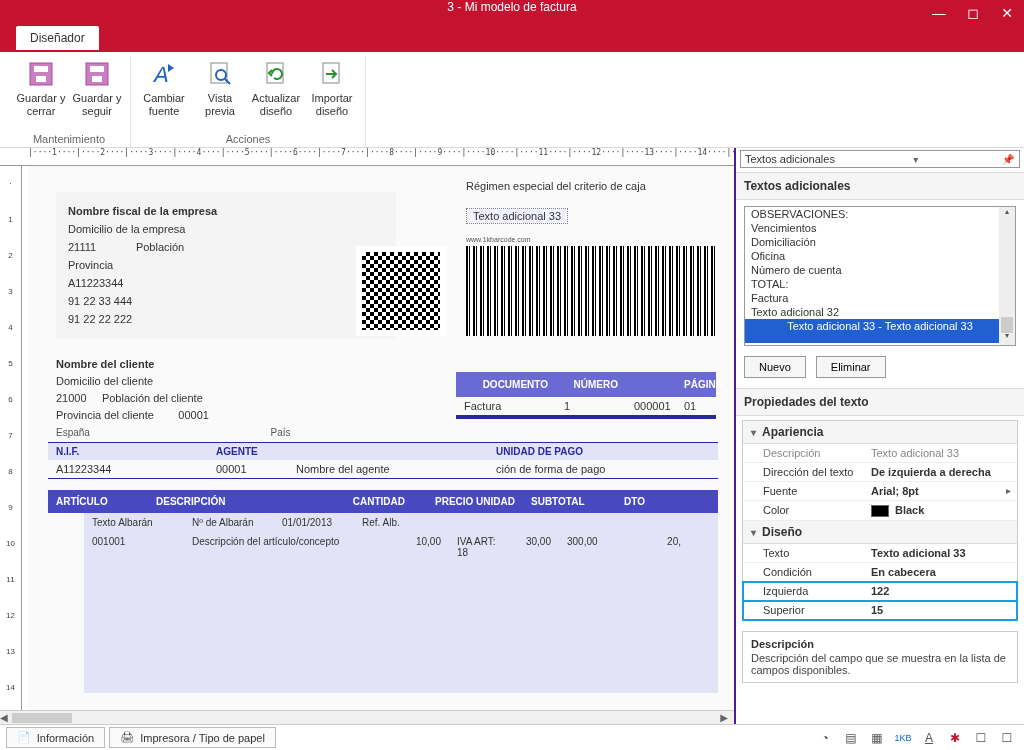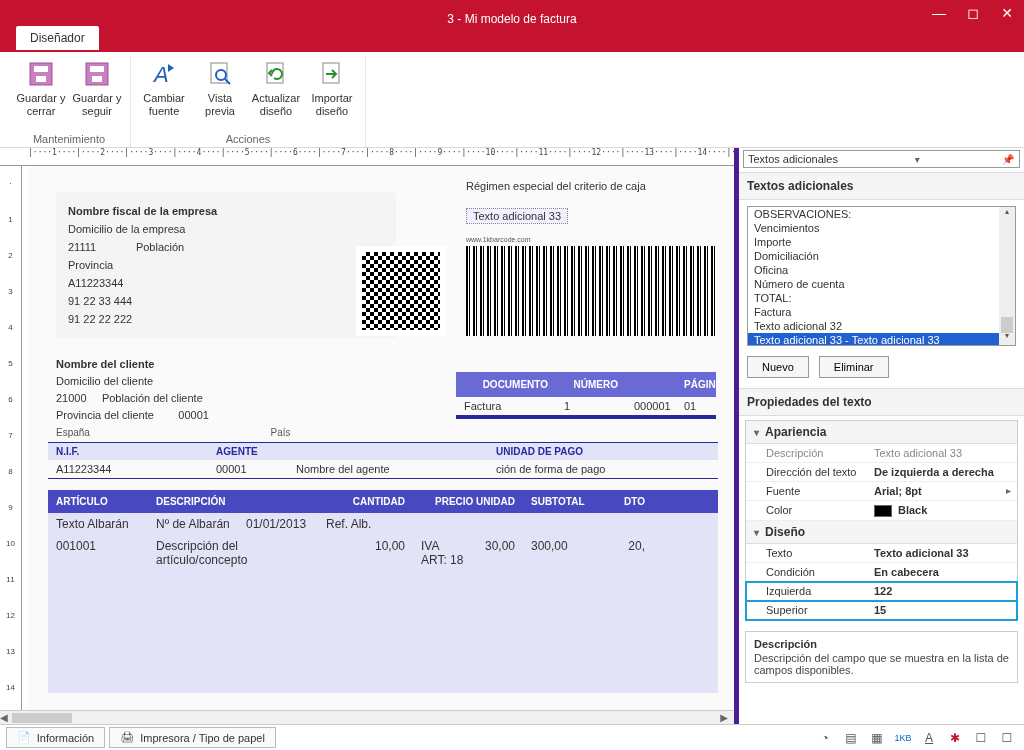--- a/index.html
+++ b/index.html
@@ -1,19 +1,19 @@
 <!DOCTYPE html>
 <html><head>
 <meta charset="utf-8">
 <style>
 * { box-sizing: border-box; margin: 0; padding: 0; font-family: "Segoe UI", Tahoma, sans-serif; }
 body { width: 1024px; height: 750px; overflow: hidden; background: #fff; font-size: 12px; color: #333; }
 
 
-.titlebar { height: 26px; background: #c4122f; color: #fff; display: flex; align-items: flex-end; justify-content: center; position: relative; }
+.titlebar { height: 26px; background: #c4122f; color: #fff; display: flex; align-items: flex-start; justify-content: center; position: relative; }
 .titlebar .title { font-size: 12px; }
 .titlebar .winbtns { position: absolute; right: 0; top: 0; display: flex; }
 .titlebar .winbtns span { width: 34px; height: 26px; display: flex; align-items: center; justify-content: center; font-size: 14px; cursor: pointer; }
 
 
 .ribbon-tabs { height: 26px; background: #c4122f; padding-left: 16px; }
 .ribbon-tab { display: inline-block; background: #fff; color: #333; padding: 5px 14px; font-size: 12px; border-radius: 2px 2px 0 0; }
 
 
 .ribbon { height: 96px; background: #fff; border-bottom: 1px solid #d9d9d9; display: flex; padding: 4px 8px 0; }
@@ -55,37 +55,37 @@
 .nif-bar { left: 12px; top: 276px; width: 670px; border-top:1px solid #2828a0; border-bottom:1px solid #2828a0; }
 .nif-bar .hdr { display:flex; background:#e3e3f8; font-size:10px; font-weight:600; color:#2828a0; }
 .nif-bar .hdr span { padding:3px 8px; }
 .nif-bar .row { display:flex; font-size:11px; }
 .nif-bar .row span { padding:3px 8px; }
 .nif-bar span:nth-child(1){width:160px;} .nif-bar span:nth-child(2){width:80px;} .nif-bar span:nth-child(3){width:200px;} .nif-bar span:nth-child(4){width:230px; text-align:left;}
 
 .art-table { left: 12px; top: 324px; width: 670px; }
 .art-table .hdr { background:#4848c0; color:#fff; display:flex; font-size:10px; font-weight:600; }
 .art-table .hdr span { padding:6px 8px; }
-.art-body { background:#e3e3f8; height:180px; font-size:12px; color:#333; }
+.art-body { background:#e3e3f8; height:180px; font-size:10px; color:#333;margin-left:36px; }
 .art-body .r1, .art-body .r2 { display:flex; }
 .art-body span { padding:4px 8px; }
 .col-art{width:100px;} .col-desc{width:190px;} .col-cant{width:75px;text-align:right;} .col-pu{width:110px;text-align:right;} .col-sub{width:90px;text-align:left;} .col-dt{width:40px;text-align:right;}
 
 .hscroll { position:absolute; left:0; right:0; bottom:0; height:14px; background:#f0f0f0; border-top:1px solid #ccc; display:flex; align-items:center; }
 .hscroll .thumb { width:60px; height:10px; background:#ccc; margin-left:4px; }
 .hscroll .arrow { margin-left:auto; padding:0 6px; color:#666; }
 
 
-.sidebar { width: 290px; background:#fff; border-left:5px solid #4c1d95; display:flex; flex-direction:column; }
+.sidebar { width: 290px; background:#fff; border-left:2px solid #4c1d95; display:flex; flex-direction:column; }
 .side-dd { border:1px solid #999; margin:2px 4px 2px 4px; padding:2px 4px; display:flex; align-items:center; font-size:11px; }
 .side-dd .pin { margin-left:auto; color:#666; font-size:10px; }
 .side-section-title { background:#f5f5f5; padding:6px 8px; font-weight:600; border-top:1px solid #ddd; border-bottom:1px solid #ddd; margin-top:2px; }
 .side-list { border:1px solid #999; margin:6px 8px; height:140px; overflow:hidden; position:relative; font-size:11px; }
 .side-list .item { padding:1px 6px; }
-.side-list .sel { background:#2060d0; color:#fff; display:flex; align-items:center; }
+.side-list .sel { background:#2060d0; color:#fff; display:flex; align-items:center;flex-direction:column; }
 .side-list .sel .dd { margin-left:auto; margin-right:4px; font-size:9px; }
 .side-list .scroll { position:absolute; right:0; top:0; bottom:0; width:16px; background:#eee; }
 .side-list .scroll .up, .side-list .scroll .dn { height:14px; text-align:center; font-size:8px; color:#555; }
 .side-list .scroll .thumb { position:absolute; right:2px; width:12px; background:#ccc; top:110px; height:16px; }
 
 .side-btns { display:flex; gap:10px; margin:4px 8px 8px; }
 .side-btns button { padding:4px 14px; border:1px solid #999; background:#f6f6f6; font-size:11px; cursor:pointer; }
 
 .props { margin:4px 6px; border:1px solid #ccc; }
 .props .grp { background:#f5f5f5; padding:4px 8px; font-weight:600; border-bottom:1px solid #ddd; display:flex; align-items:center; gap:6px; }
@@ -309,21 +309,20 @@
   <div class="sidebar">
     <div class="side-dd">
       <span>Textos adicionales</span>
       <span style="margin-left:auto;margin-right:6px" class="chev">▾</span>
       <span class="pin">📌</span>
     </div>
     <div class="side-section-title">Textos adicionales</div>
     <div class="side-list">
       <div class="item">OBSERVACIONES:</div>
       <div class="item">Vencimientos</div>
-      <div class="item">Importe</div>
       <div class="item">Domiciliación</div>
       <div class="item">Oficina</div>
       <div class="item">Número de cuenta</div>
       <div class="item">TOTAL:</div>
       <div class="item">Factura</div>
       <div class="item">Texto adicional 32</div>
       <div class="item sel">
           <span>Texto adicional 33 - Texto adicional 33</span>
           <span class="dd">▾</span>
         </div>

